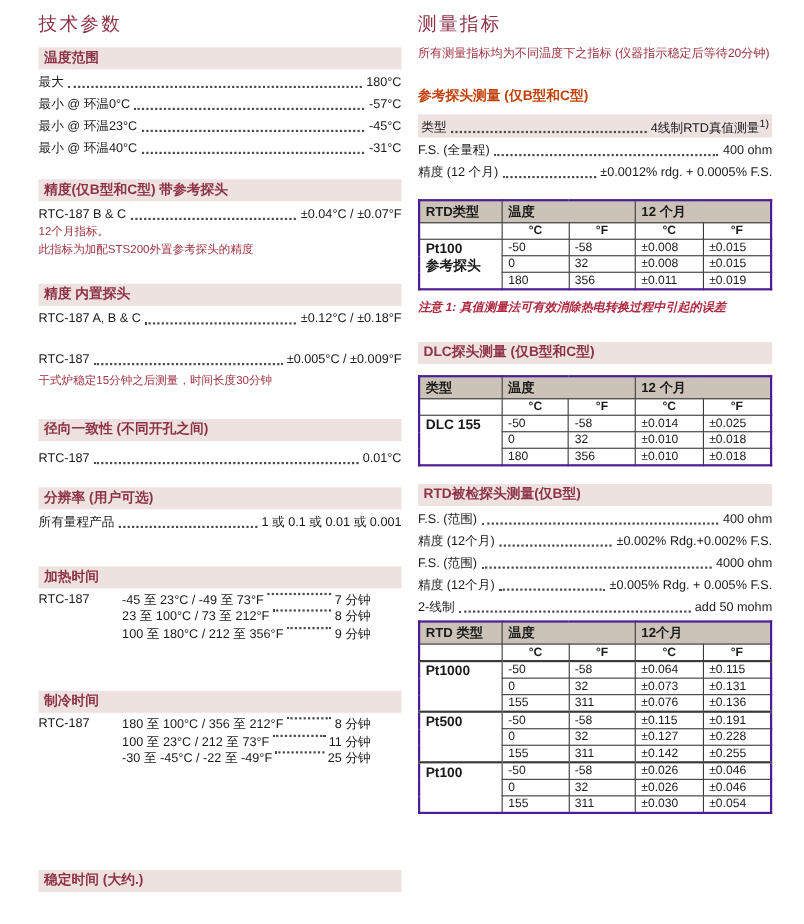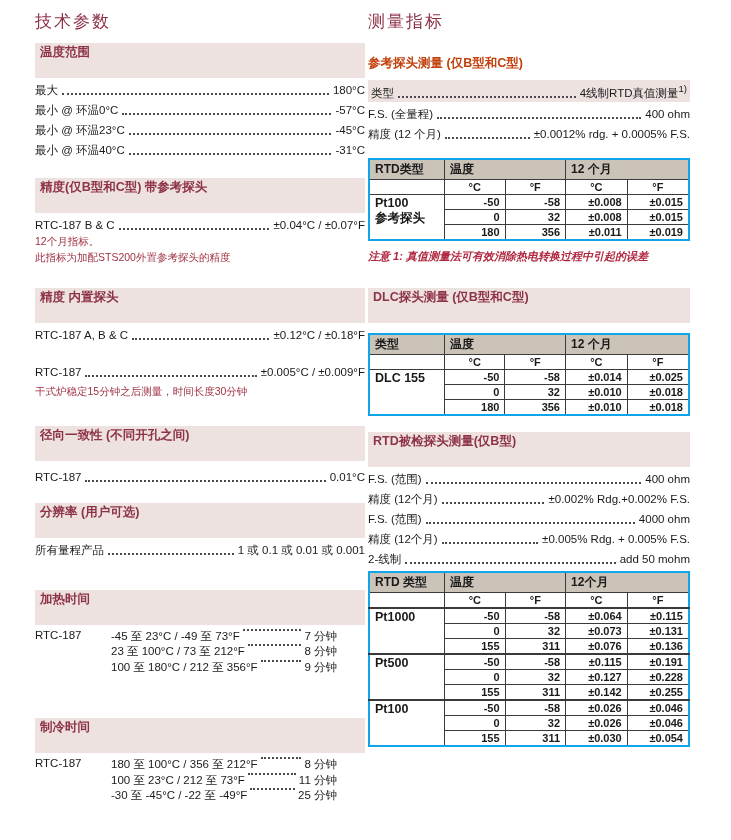--- a/index.html
+++ b/index.html
@@ -1,50 +1,50 @@
 <!DOCTYPE html>
 <html><head>
 <meta charset="utf-8">
 <style>
   * { margin:0; padding:0; box-sizing:border-box; }
   html,body { width:731px; height:840px; background:#ffffff; overflow:hidden;
     font-family:"Liberation Sans","DejaVu Sans",sans-serif; color:#1a1a1a; }
   .page { position:relative; width:731px; height:840px; }
   .col-left  { position:absolute; left:35px;  top:10px; width:330px; }
-  .col-right { position:absolute; left:368px; top:10px; width:322px; }
+  .col-right { position:absolute; left:380px; top:10px; width:322px; }
 
   .page-title { font-size:17px; color:#8E3347; letter-spacing:2px; margin-bottom:10px; }
 
   .sec { margin-top:0; }
   .sec-bar { background:#EDE2E0; color:#8E3347; font-weight:bold; font-size:12.5px;
-             padding:2px 5px 18px 5px; line-height:15px; }
+             padding:2px 5px 3px 5px; line-height:15px; }
   .sec-title-plain { color:#c2410c; font-weight:bold; font-size:12.5px; padding:2px 0 3px 0; }
 
   .spec-row { display:flex; align-items:flex-end; font-size:11.5px; line-height:15px;
               margin-top:5px;justify-content:center; }
   .spec-row .lbl { white-space:nowrap; }
   .spec-row .val { white-space:nowrap; }
   .leader { flex:1; border-bottom:2px dotted #4a4a4a; margin:0 4px 3px 4px; min-width:12px; }
   .band { background:#EDE2E0; padding:1px 3px; }
 
   .note-red { color:#A03344; font-size:10.5px; line-height:13.5px; margin-top:2px; }
   .footnote { color:#B02840; font-size:11px; font-weight:bold; font-style:italic; margin-top:8px; }
 
   .time-block { display:flex; font-size:11.5px; margin-top:4px; width:302px; }
   .time-model { width:76px; flex:none; }
   .time-rows { flex:1; }
   .time-row { display:flex; align-items:flex-start; line-height:15.5px; }
   .time-row .leader { margin:0 3px 3px 3px; }
 
   table.spec-table { border-collapse:collapse; width:100%; margin-top:6px;
-                     font-size:11px; border:2px solid #0ea5e9; }
+                     font-size:11px; border:2px solid #4c1d95; }
   table.spec-table th, table.spec-table td { border:1px solid #3a3a3a; padding:1px 5px; }
   .th-tan { background:#CBC3B8; text-align:left; font-weight:bold; font-size:12px; padding:2px 5px; }
   .units th { text-align:center; font-weight:bold; border-bottom:2px solid #3a3a3a; }
-  td.num { text-align:right; font-weight:bold; }
+  td.num { font-weight:normal; }
   td.rowlabel { vertical-align:top; font-weight:bold; font-size:12.5px; background:#fff; }
   tr.group-start td { border-top:2px solid #3a3a3a; }
   .sp { display:block; }
 </style>
 </head>
 <body>
 
 <div class="page">
 
   <div class="col-left">
@@ -172,20 +172,21 @@
     <div class="sec" style="margin-top:92px">
       <div class="sec-bar">稳定时间 (大约.)</div>
 
     </div>
 
   </div>
 
   <div class="col-right">
     <div class="page-title">测量指标</div>
 
+    <div class="note-red" style="font-size:11px;margin-top:6px">所有测量指标均为不同温度下之指标 (仪器指示稳定后等待20分钟)</div>
 
     <div class="sec" style="margin-top:20px">
       <div class="sec-title-plain">参考探头测量 (仅B型和C型)</div>
       <div class="spec-row band">
           <span class="lbl">类型</span>
           <span class="leader"></span>
           <span class="val"><span>4线制RTD真值测量</span><sup>1)</sup></span>
         </div>
       <div class="spec-row">
           <span class="lbl">F.S. (全量程)</span>

